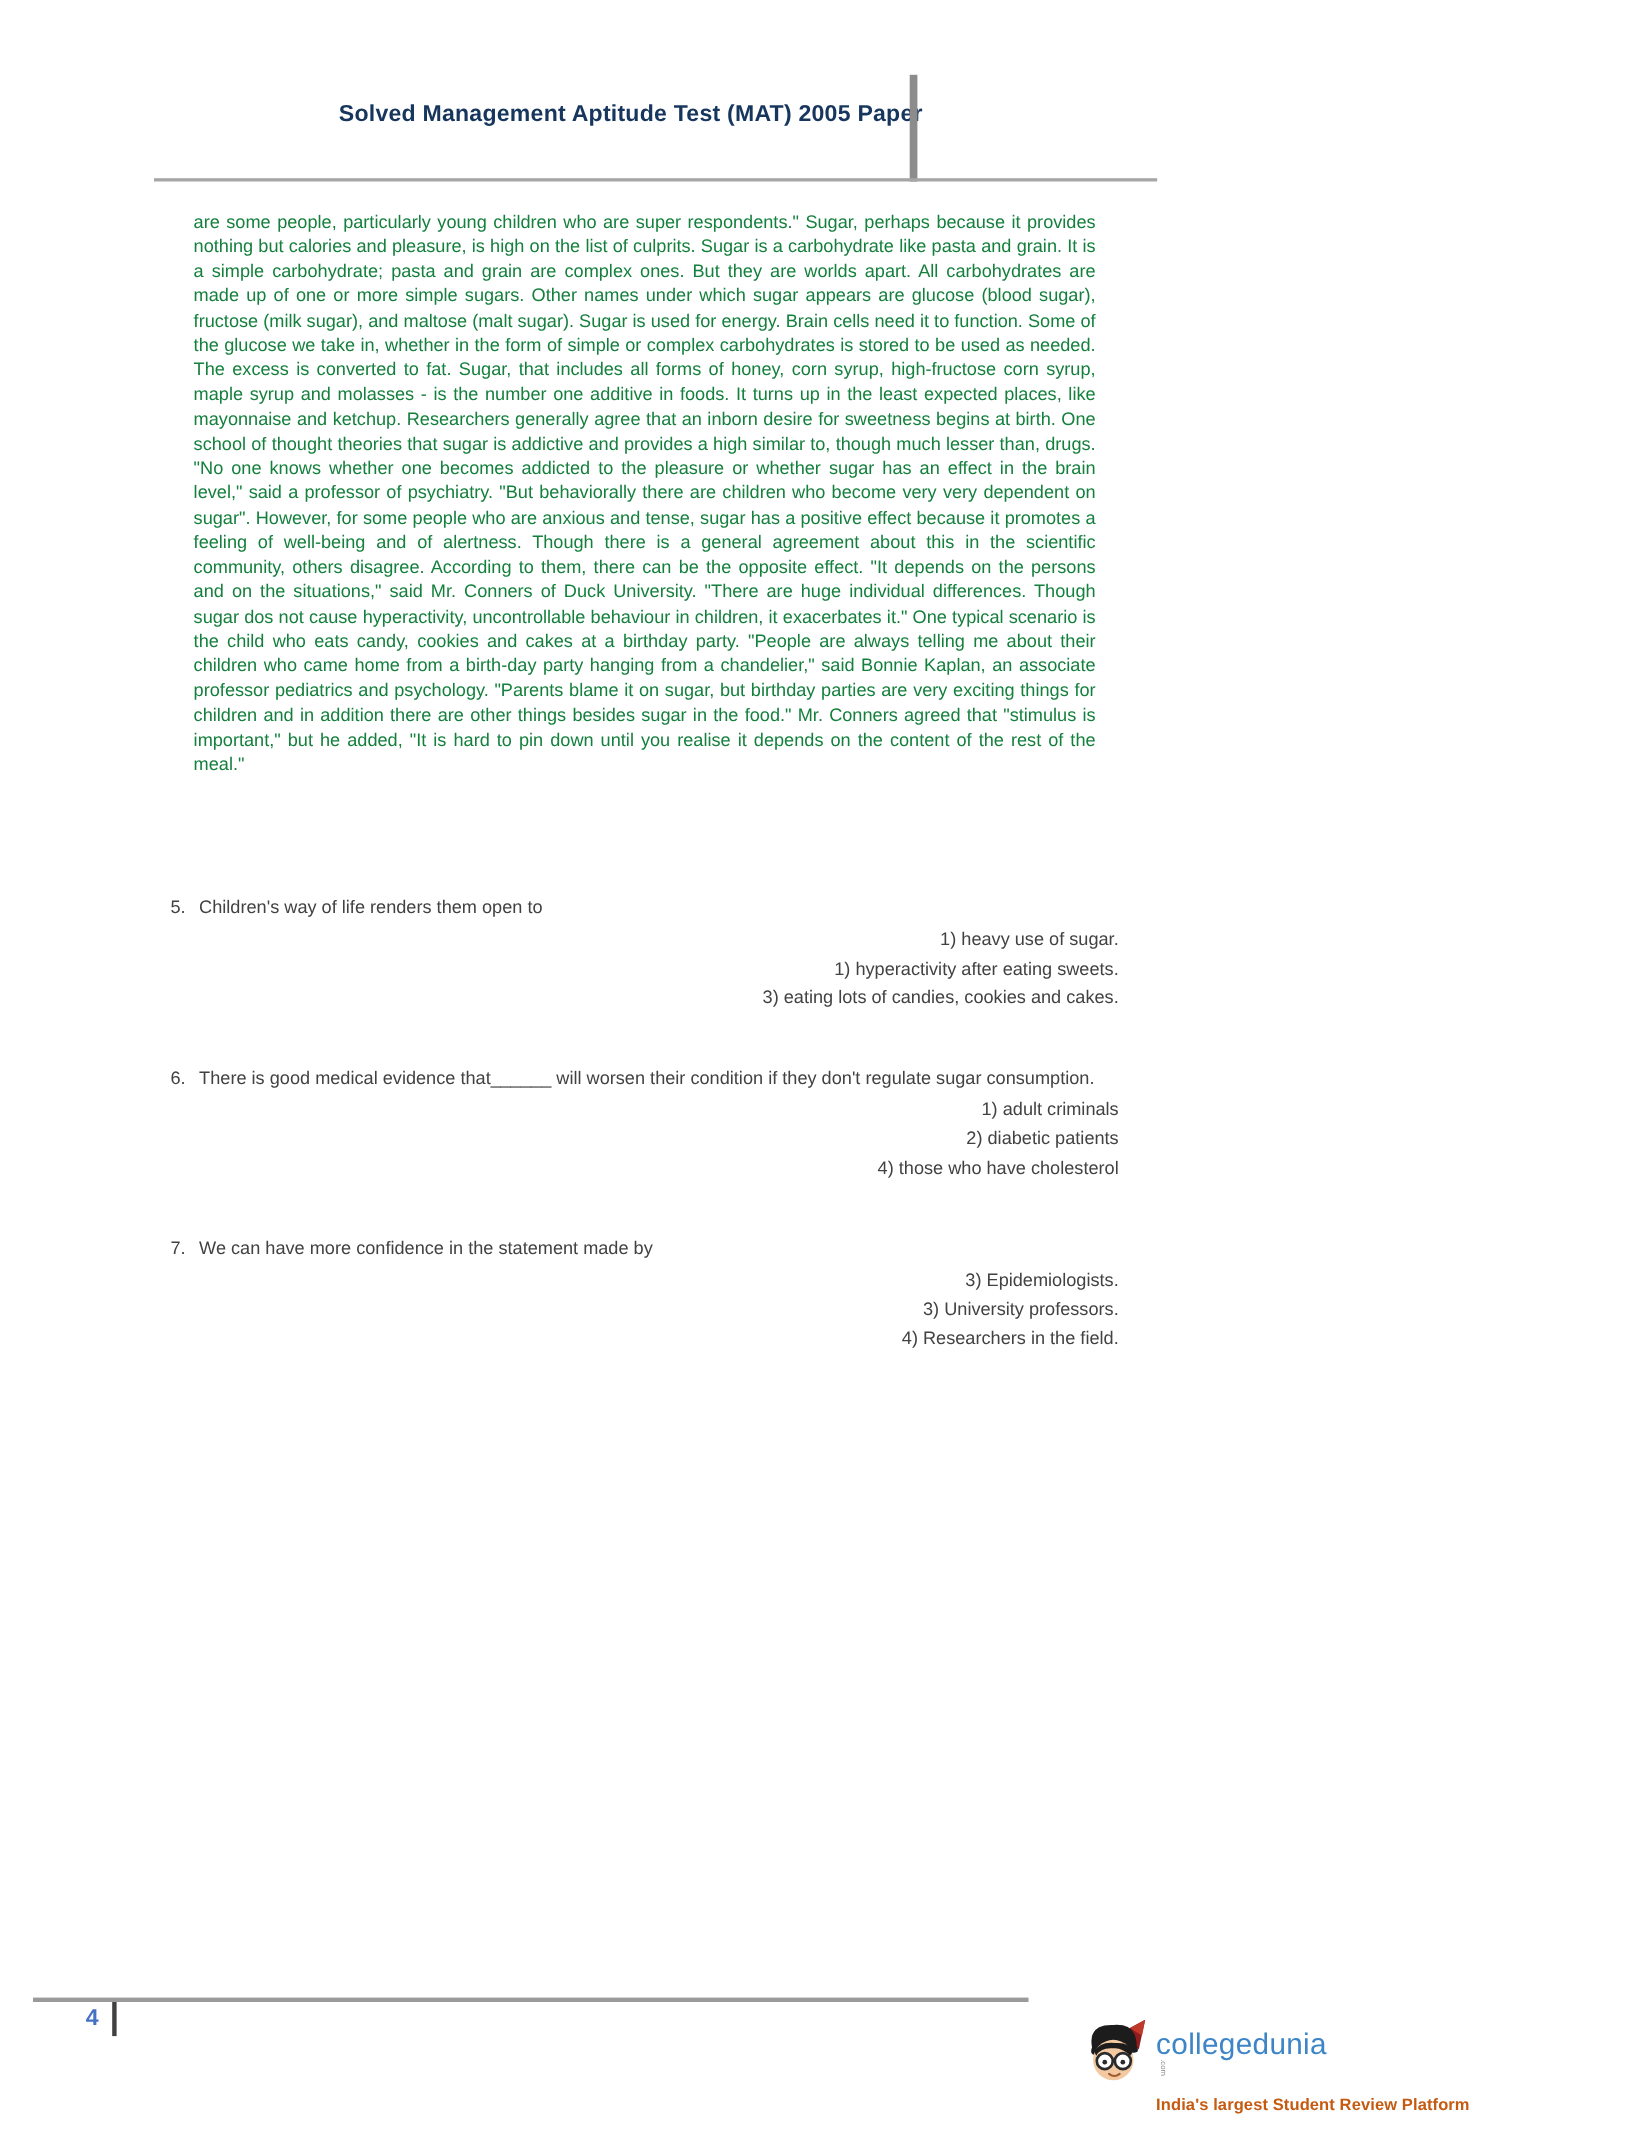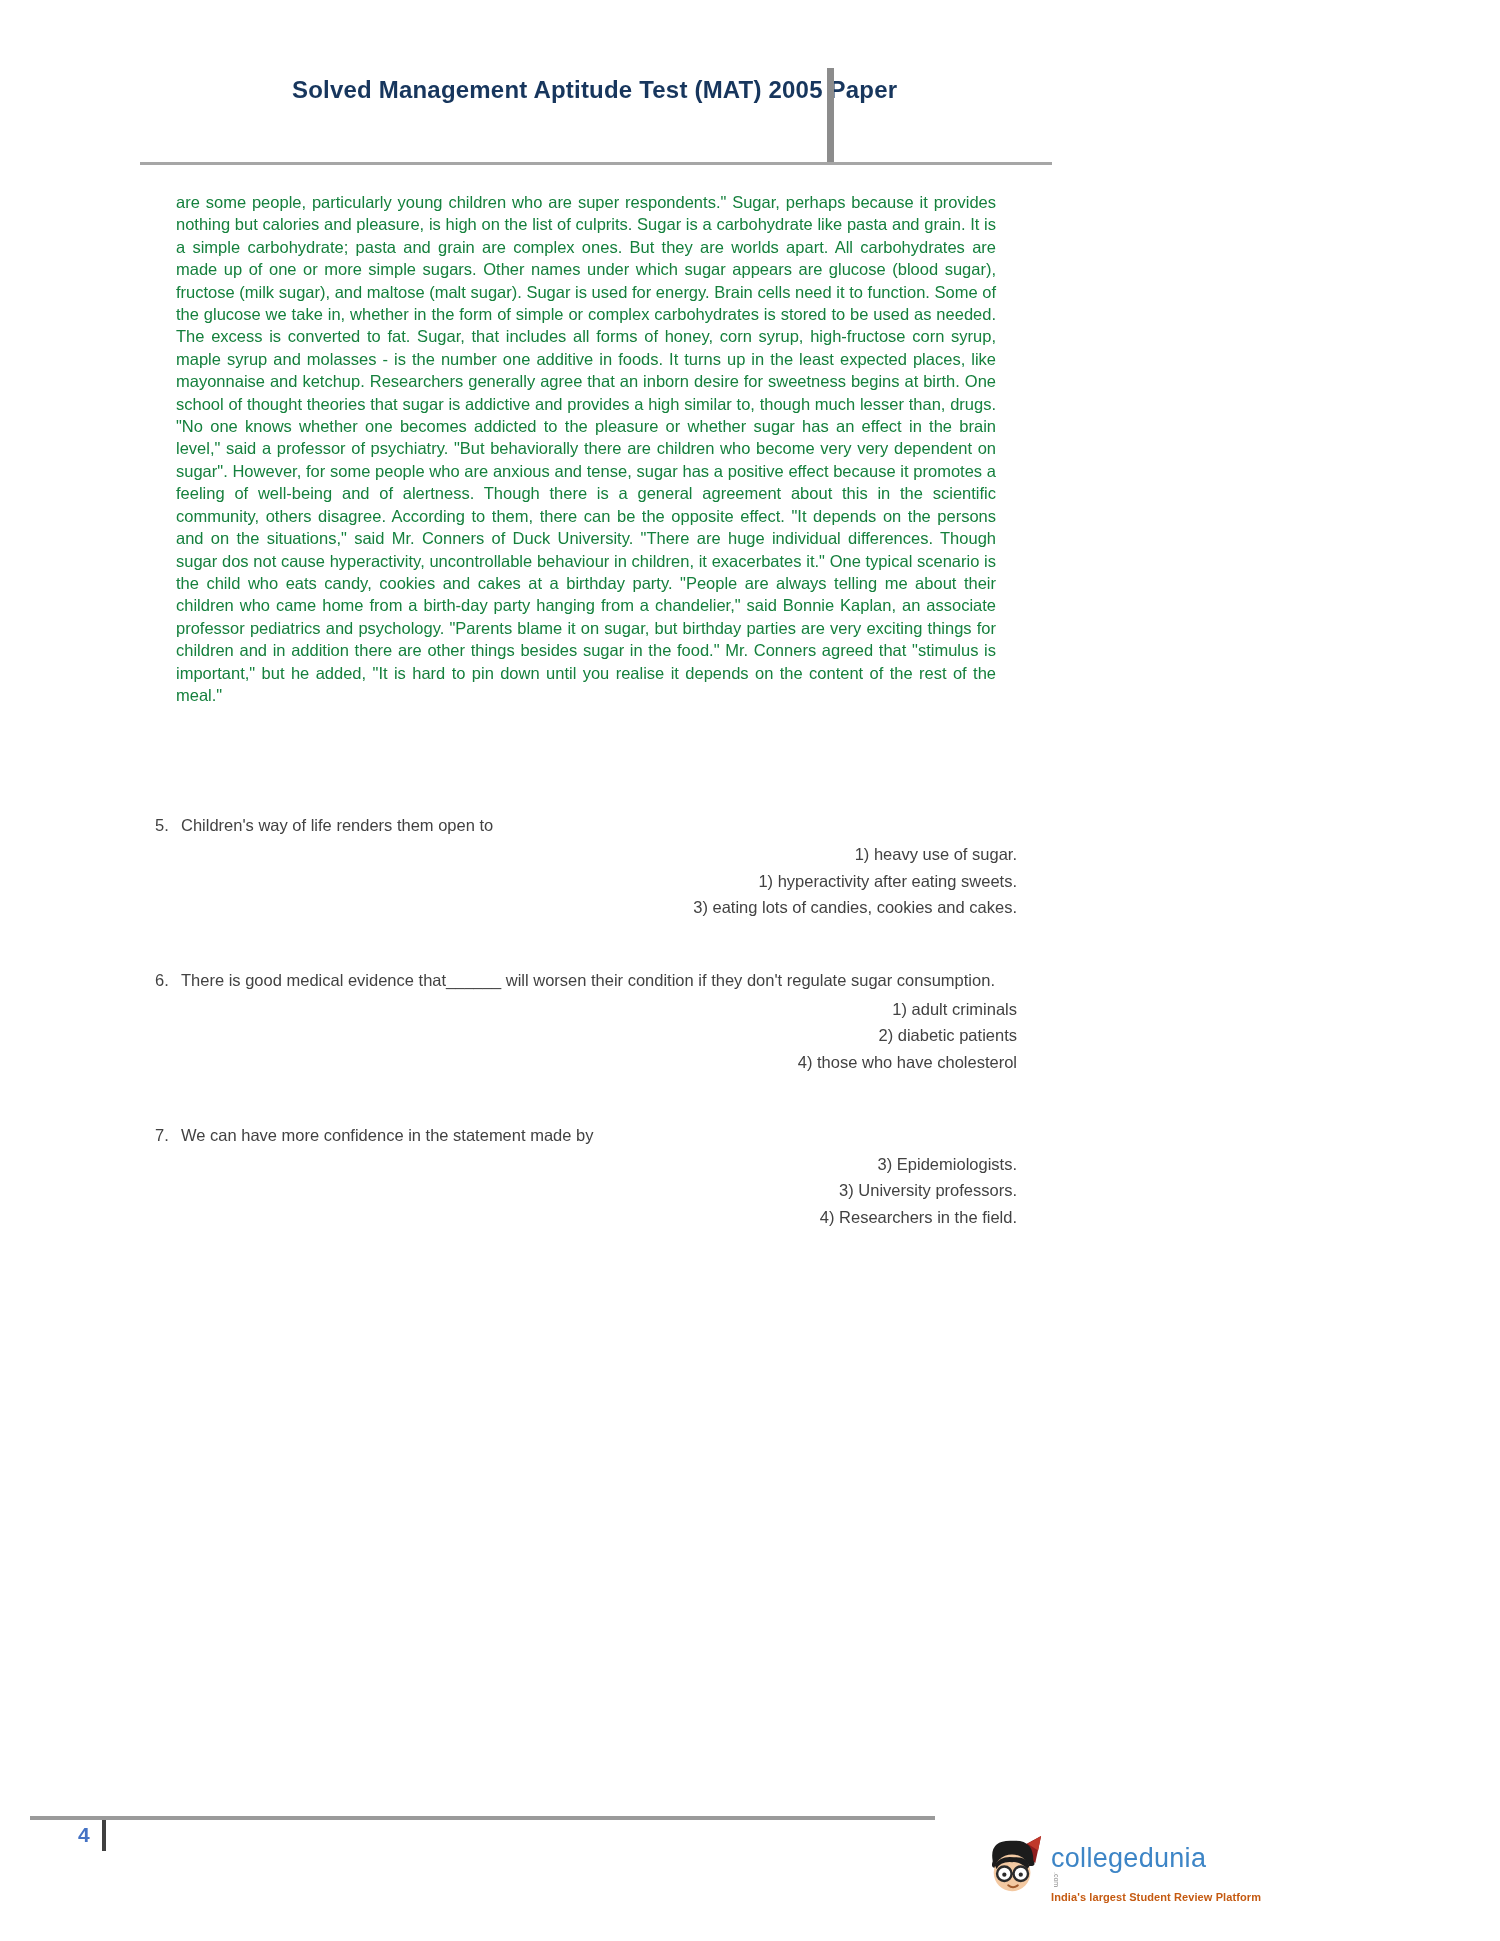--- a/index.html
+++ b/index.html
@@ -14,22 +14,22 @@
     background: #ffffff;
     font-family: "Liberation Sans", sans-serif;
     color: #3f3f3f;
     overflow: hidden;
   }
   
   .title {
     position: absolute;
     left: 292px;
     top: 76px;
-    margin: 0;
-    font-size: 24px;
+    margin: 16px;
+    font-size: 21px;
     font-weight: bold;
     color: #17365d;
     letter-spacing: 0.2px;
     font-family: "Liberation Sans", sans-serif;
   }
   .header-vbar {
     position: absolute;
     left: 827px;
     top: 68px;
     width: 7px;
@@ -144,22 +144,22 @@
     line-height: 28px;
   }
   .brand-suffix {
     writing-mode: vertical-rl;
     font-size: 7px;
     color: #8a8a8a;
     margin-left: 2px;
     line-height: 7px;
   }
   .tagline {
-    margin-top: 4px;
-    font-size: 11px;
+    margin-top: 18px;
+    font-size: 15px;
     font-weight: bold;
     color: #c55a11;
     letter-spacing: 0.1px;
   }
 </style>
 </head>
 <body>
 
 <div class="page">
 

